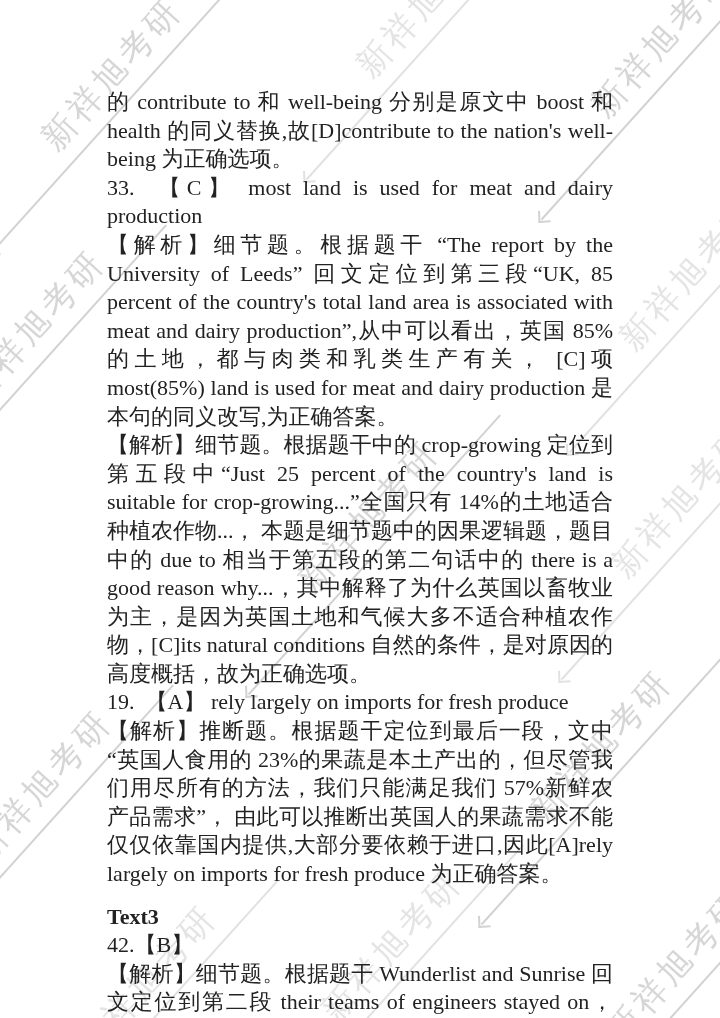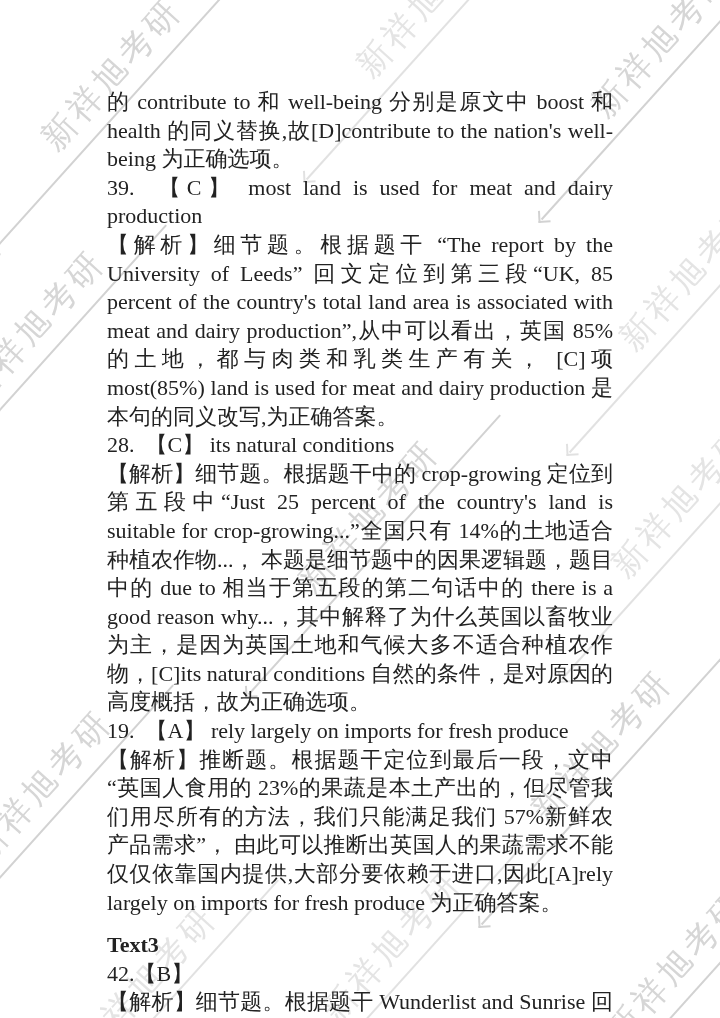--- a/index.html
+++ b/index.html
@@ -167,24 +167,23 @@
       <div class="wm-rot">
         <span class="wm-text">新祥旭考研</span>
         <div class="wm-line"></div>
       </div>
     </div>
 </div>
 
 <div class="doc">
   <p>的 contribute to 和 well-being 分别是原文中 boost 和 health 的同义替换,故[D]contribute to the nation's well-being 为正确选项。</p>
 
-  <p>39.  【C】 most land is used for meat and dairy production</p>
+  <p>33.  【C】 most land is used for meat and dairy production</p>
   <p>【解析】细节题。根据题干 “The report by the University of Leeds” 回文定位到第三段“UK, 85 percent of the country's total land area is associated with meat and dairy production”,从中可以看出，英国 85%的土地，都与肉类和乳类生产有关， [C]项 most(85%) land is used for meat and dairy production 是本句的同义改写,为正确答案。</p>
 
-  <p>28.  【C】 its natural conditions</p>
   <p>【解析】细节题。根据题干中的 crop-growing 定位到第五段中“Just 25 percent of the country's land is suitable for crop-growing...”全国只有 14%的土地适合种植农作物...， 本题是细节题中的因果逻辑题，题目中的 due to 相当于第五段的第二句话中的 there is a good reason why...，其中解释了为什么英国以畜牧业为主，是因为英国土地和气候大多不适合种植农作物，[C]its natural conditions 自然的条件，是对原因的高度概括，故为正确选项。</p>
 
   <p>19.  【A】 rely largely on imports for fresh produce</p>
   <p>【解析】推断题。根据题干定位到最后一段，文中 “英国人食用的 23%的果蔬是本土产出的，但尽管我们用尽所有的方法，我们只能满足我们 57%新鲜农产品需求”， 由此可以推断出英国人的果蔬需求不能仅仅依靠国内提供,大部分要依赖于进口,因此[A]rely largely on imports for fresh produce 为正确答案。</p>
 
 
   <p class="section-title">Text3</p>
 
   <p>42.【B】</p>
   <p><span>【解析】细节题。根据题干 Wunderlist and Sunrise 回文定位到第二段 their teams of engineers stayed on， 可见 B 工程师</span></p>

